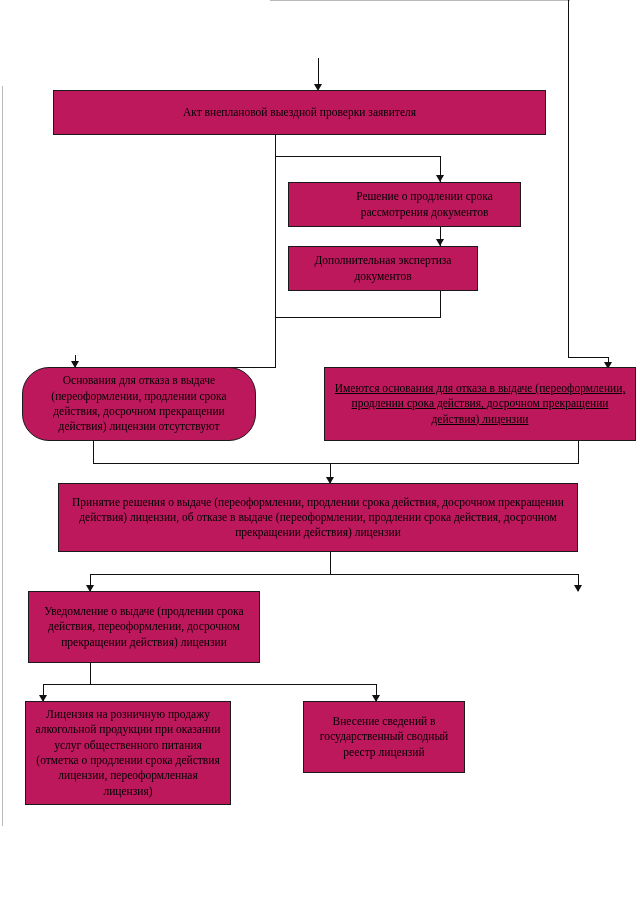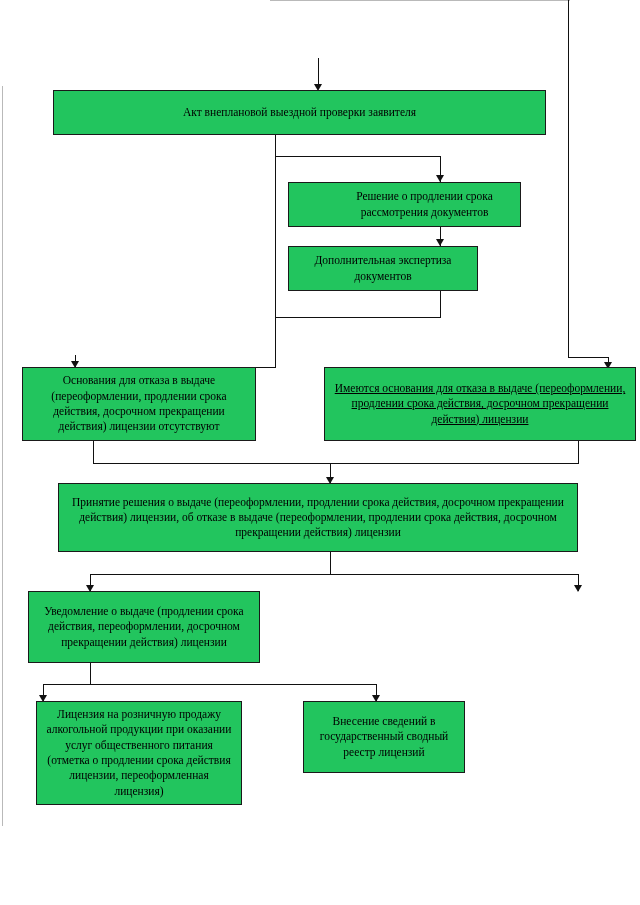--- a/index.html
+++ b/index.html
@@ -30,21 +30,21 @@
     right: 0;
     top: 26px;
     text-align: center;
     font-size: 15px;
     letter-spacing: 0.5px;
   }
   .node {
     position: absolute;
     box-sizing: border-box;
     border: 1.3px solid #1a1a1a;
-    background: #22c55e;
+    background: #be185d;
     display: flex;
     align-items: center;
     justify-content: center;
     text-align: center;
     font-size: 11.5px;
     line-height: 1.33;
     padding: 3px 7px;
     color: #000;
   }
   .node span {
@@ -128,38 +128,38 @@
   </div>
 
   <div class="node" style="left:288px; top:182px; width:233px; height:45px;padding-left:47px;">
     <span>Решение о продлении срока рассмотрения документов</span>
   </div>
 
   <div class="node" style="left:288px; top:246px; width:190px; height:45px;">
     <span>Дополнительная экспертиза документов</span>
   </div>
 
-  <div class="node" style="left:22px; top:367px; width:234px; height:74px;">
+  <div class="node" style="left:22px; top:367px; width:234px; height:74px;border-radius:27px;">
     <span>Основания для отказа в выдаче (переоформлении, продлении срока действия, досрочном прекращении действия) лицензии отсутствуют</span>
   </div>
 
   <div class="node" style="left:324px; top:367px; width:312px; height:74px;text-decoration:underline;">
     <span>Имеются основания для отказа в выдаче (переоформлении, продлении срока действия, досрочном прекращении действия) лицензии</span>
   </div>
 
   <div class="node" style="left:28px; top:591px; width:232px; height:72px;">
     <span>Уведомление о выдаче (продлении срока действия, переоформлении, досрочном прекращении действия) лицензии</span>
   </div>
 
   <div class="node" style="left:58px; top:483px; width:520px; height:69px;">
     <span>Принятие решения о выдаче (переоформлении, продлении срока действия, досрочном прекращении действия) лицензии, об отказе в выдаче (переоформлении, продлении срока действия, досрочном прекращении действия) лицензии</span>
   </div>
 
 
-  <div class="node" style="left:36px; top:701px; width:206px; height:104px;">
+  <div class="node" style="left:25px; top:701px; width:206px; height:104px;">
     <span>Лицензия на розничную продажу алкогольной продукции при оказании услуг общественного питания (отметка о продлении срока действия лицензии, переоформленная лицензия)</span>
   </div>
 
   <div class="node" style="left:303px; top:701px; width:162px; height:72px;">
     <span>Внесение сведений в государственный сводный реестр лицензий</span>
   </div>
 
 </div>
 
 </body></html>

